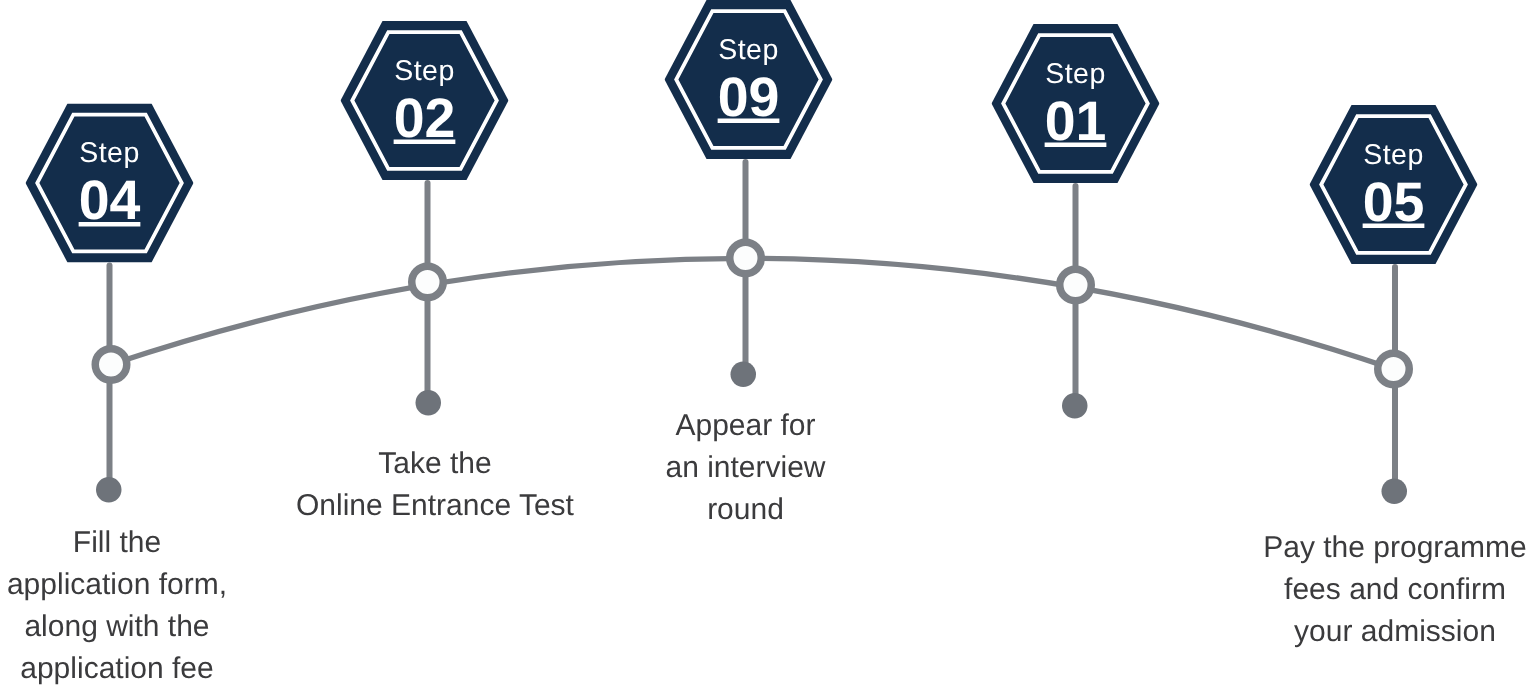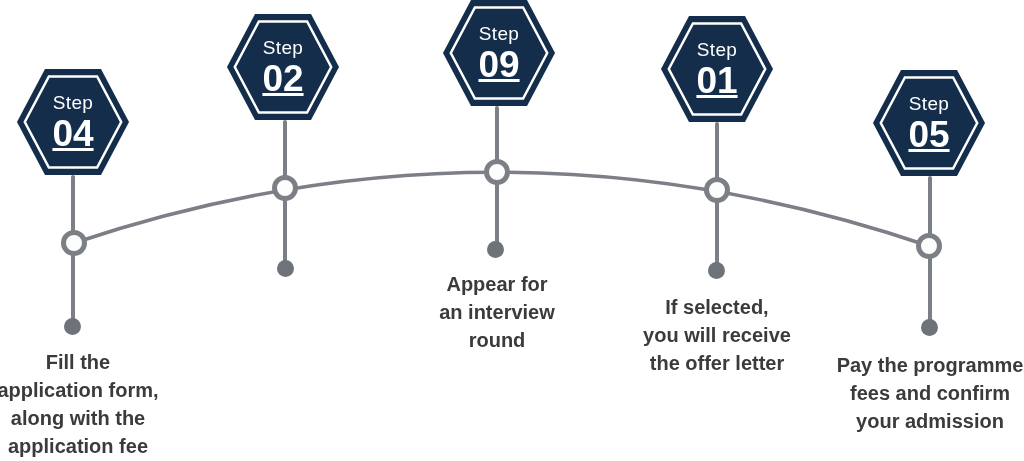--- a/index.html
+++ b/index.html
@@ -26,21 +26,21 @@
   .hex-inner{fill:none;stroke:var(--hex-outline);stroke-width:2.5;}
   .hex-text{
     position:absolute;left:0;top:0;width:112px;height:106px;
     display:flex;flex-direction:column;align-items:center;justify-content:center;
     color:#ffffff;padding-top:2px;box-sizing:border-box;
   }
   .hex-label{font-size:19px;line-height:22px;font-weight:400;letter-spacing:.3px;}
   .hex-number{font-size:37px;line-height:40px;font-weight:700;text-decoration:underline;}
   .desc{
     position:absolute;text-align:center;color:var(--text);
-    font-size:20px;line-height:28px;font-weight:700;white-space:pre-line;z-index:2;
+    font-size:20px;line-height:28px;font-weight:400;white-space:pre-line;z-index:2;
   }
 </style>
 </head>
 <body>
 
 <div class="canvas">
 
   <svg class="arc-svg" width="1024" height="461" viewBox="0 0 1024 461">
     <path class="arc-path" d="M 74 243 Q 500 100 929 246"></path>
   </svg>
@@ -115,23 +115,22 @@
     <div class="hex-text">
       <div class="hex-label">Step</div>
       <div class="hex-number">05</div>
     </div>
   </div>
 
   <div class="desc" style="left:-7px;top:348px;width:170px">Fill the
 application form,
 along with the
 application fee</div>
+  <div class="desc" style="left:185px;top:295px;width:210px">Take the
+Online Entrance Test</div>
   <div class="desc" style="left:417px;top:270px;width:160px">Appear for
 an interview
 round</div>
-  <div class="desc" style="left:627px;top:293px;width:180px">If selected,
-you will receive
-the offer letter</div>
   <div class="desc" style="left:830px;top:351px;width:200px">Pay the programme
 fees and confirm
 your admission</div>
 
 </div>
 
 </body></html>

